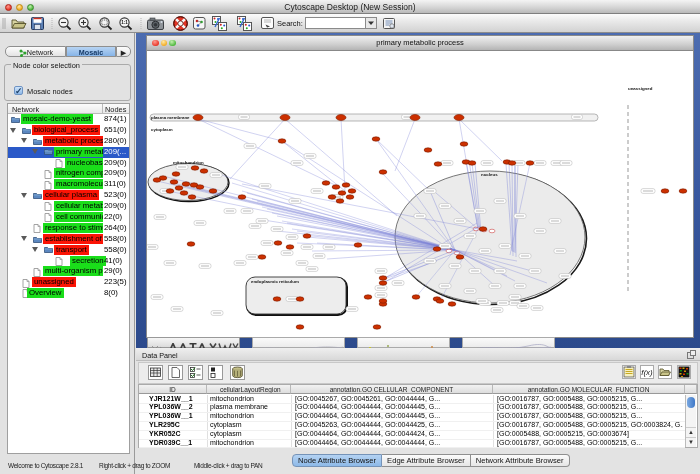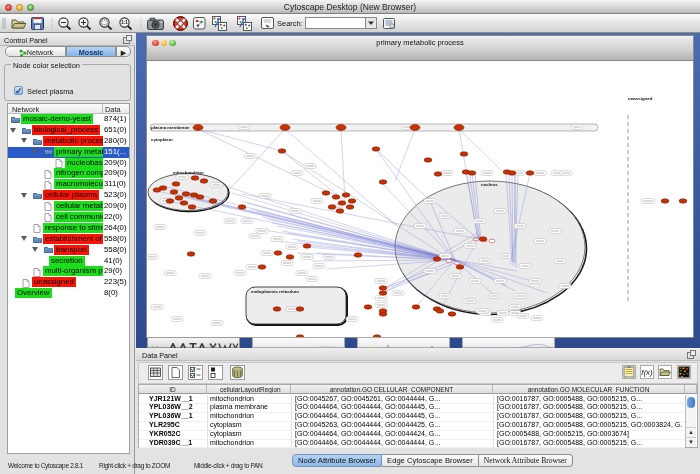--- a/index.html
+++ b/index.html
@@ -32,21 +32,21 @@
 .tlab { display:inline-block; padding:0 2px; height:10px; line-height:10.4px; color:#000; }
 .tcount { position:absolute; left:96px; top:0; color:#000; }
 .arrow { position:absolute; top:2.7px; width:0; height:0; border-left:3.5px solid transparent; border-right:3.5px solid transparent; border-top:5px solid #5a5a5a; }
 .fold { position:absolute; top:1.8px; width:9px; height:7px; }
 .file { position:absolute; top:1.2px; }
 .green { background:#1ade1a; }
 .red { background:#fb1405; }
 
 #desktop { left:136px; top:33px; width:564px; height:315px; background:linear-gradient(#4c6cb0,#3a59a0 50%,#2c4a8c); overflow:hidden; }
 #mainwin { position:absolute; left:10px; top:2px; width:548px; height:303px; background:#fff; border:1px solid #8a8a8a; }
-#mwtitle { height:25px; background:linear-gradient(#f0f0f0,#cfcfcf 60%,#b4b4b4); border-bottom:1px solid #888; position:relative; }
+#mwtitle { height:15px; background:linear-gradient(#f0f0f0,#cfcfcf 60%,#b4b4b4); border-bottom:1px solid #888; position:relative; }
 #mwtitle .t { text-align:center; font-size:7.5px; line-height:13px; color:#111; }
 .mlight { position:absolute; top:3.5px; width:6.5px; height:6.5px; border-radius:50%; }
 
 #dpanel { left:136px; top:348px; width:564px; height:100px; background:#e2e2e2; }
 #dpTitle { height:13px; background:linear-gradient(#efefef,#d8d8d8); border-bottom:1px solid #bbb; font-size:7.2px; color:#111; padding:3px 0 0 6px; position:relative; }
 #dpToolbar { position:absolute; left:2px; top:14px; width:560px; height:22px; background:#ececec; border:1px solid #c8c8c8; }
 #dtable { position:absolute; left:2px; top:36px; width:560px; height:64px; background:#fff; border:1px solid #aaa; font-size:7px; }
 .hdr { position:absolute; top:0; height:9px; background:linear-gradient(#f2f2f2,#ddd); border-right:1px solid #b8b8b8; border-bottom:1px solid #999; text-align:center; font-size:6.5px; line-height:9px; color:#222; overflow:hidden;}
 .drow { position:absolute; height:8.8px; line-height:8.8px; white-space:nowrap; overflow:hidden; }
 .c1 { font-weight:bold; }
@@ -56,21 +56,21 @@
 .btab.sel { background:linear-gradient(#b4d2f2,#8db9e8); border:1px solid #7593b8; }
 #status { left:0px; top:462px; width:700px; height:12px; font-size:6.5px; color:#222; letter-spacing:-0.3px; }
 </style>
 </head>
 <body>
 
 <div id="titlebar" class="abs">
   <div class="light" style="left:4.6px;  background:radial-gradient(circle at 40% 30%, #ff9a90,#e8382a 70%); border:0.5px solid #b02418;"></div>
   <div class="light" style="left:16px; background:radial-gradient(circle at 40% 30%, #ffe9a8,#f3ac24 70%); border:0.5px solid #c08a10;"></div>
   <div class="light" style="left:27.4px; background:radial-gradient(circle at 40% 30%, #c4f0b0,#4fb83e 70%); border:0.5px solid #3a8a2c;"></div>
-  <div class="ttl">Cytoscape Desktop (New Browser)</div>
+  <div class="ttl">Cytoscape Desktop (New Session)</div>
 </div>
 
 <div id="toolbar" class="abs"><svg width="700" height="19" id="tbsvg">
       <line x1="3" y1="4" x2="3" y2="15" stroke="#aaa"></line>
       <line x1="5" y1="4" x2="5" y2="15" stroke="#aaa"></line>
       <g transform="translate(11,3)">
         <path d="M1 11 L1 3 L5 3 L6.5 5 L13 5 L13 11 Z" fill="#d6d2a0" stroke="#55502a" stroke-width="0.9"></path>
         <path d="M1 11 L3.5 6.5 L15 6.5 L12.5 11 Z" fill="#c9c489" stroke="#55502a" stroke-width="0.9"></path>
       </g>
       <g transform="translate(31,3)">
@@ -157,45 +157,39 @@
       <rect x="365.5" y="3.5" width="11" height="11" fill="#e8e8e8" stroke="#8a8a8a"></rect>
       <path d="M368 7.5 l3 3.5 l3 -3.5 Z" fill="#333"></path>
       <g transform="translate(383,3)">
         <rect x="0.5" y="1.5" width="11" height="10" rx="1" fill="#f4f4f4" stroke="#555"></rect>
         <path d="M2.5 4 h7 M2.5 6 h7 M2.5 8 h4" stroke="#5577aa" stroke-width="0.8"></path>
         <circle cx="9" cy="9" r="2.2" fill="#dfe6f0" stroke="#555" stroke-width="0.6"></circle>
       </g>
     </svg></div>
 
 <div id="cpanel" class="abs">
-  <div id="cpTitle" class="abs">Control Panel
-    <svg class="abs" style="right:3px;top:2px" width="9" height="9">
-        <rect x="0.5" y="2.5" width="6" height="6" fill="none" stroke="#777"></rect>
-        <rect x="3.5" y="0.5" width="5" height="5" fill="#eee" stroke="#777"></rect>
-      </svg>
-  </div>
   <div id="tabs" class="abs">
     <div class="tab" style="left:0; width:61px; border-radius:5px 0 0 5px;"><svg style="position:absolute;left:13px;top:1.5px" width="8" height="8">
           <circle cx="2" cy="2" r="1.5" fill="#2ca02c"></circle>
           <circle cx="6" cy="4" r="1.5" fill="#2ca02c"></circle>
           <circle cx="2.5" cy="6.5" r="1.5" fill="#2ca02c"></circle>
           <path d="M2 2 L6 4 L2.5 6.5" stroke="#2ca02c" fill="none" stroke-width="0.8"></path>
         </svg><span style="margin-left:9px">Network</span></div>
     <div class="tab" style="left:61px; width:50px; background:linear-gradient(#b7d4f3,#86b4e8); color:#173a66; font-weight:bold;">Mosaic</div>
     <div class="tab" style="left:111px; width:15px; border-radius:0 5px 5px 0;">▶</div>
   </div>
   <div id="grpbox" class="abs">
     <div class="lbl">Node color selection</div>
     <div id="chk">✓</div>
-      <div id="chklbl">Select plasma</div>
+      <div id="chklbl">Mosaic nodes</div>
   </div>
   <div id="treebox" class="abs">
     <div id="treehead">
         <span style="position:absolute;left:4px;top:1px">Network</span>
-        <span style="position:absolute;left:97px;top:1px">Data</span>
+        <span style="position:absolute;left:97px;top:1px">Nodes</span>
         <span style="position:absolute;left:94px;top:0;width:1px;height:10px;background:#bbb"></span>
       </div>
     <div id="treerows">
         <div class="trow" style="">
           <svg class="fold" style="left:3px" width="9" height="7">
             <path d="M0.5 1.5 h3 l1 1 h4 v4 h-8 z" fill="#5b87c0" stroke="#31517a" stroke-width="0.8"></path>
             <path d="M0.5 3 h8" stroke="#86aed6" stroke-width="0.8"></path>
           </svg>
           <span class="tlab green" style="position:absolute;left:13px;max-width:81.5px;overflow:hidden">mosaic-demo-yeast</span>
           <span class="tcount" style="">874(1)</span>
@@ -218,21 +212,21 @@
           <span class="tlab red" style="position:absolute;left:35px;max-width:59.5px;overflow:hidden">metabolic process</span>
           <span class="tcount" style="">280(0)</span>
         </div>
         <div class="trow" style="background:#2a59c8;">
           <div class="arrow" style="left:24px"></div>
           <svg class="fold" style="left:36px" width="9" height="7">
             <path d="M0.5 1.5 h3 l1 1 h4 v4 h-8 z" fill="#5b87c0" stroke="#31517a" stroke-width="0.8"></path>
             <path d="M0.5 3 h8" stroke="#86aed6" stroke-width="0.8"></path>
           </svg>
           <span class="tlab green" style="position:absolute;left:46px;max-width:48.5px;overflow:hidden">primary metabo</span>
-          <span class="tcount" style="color:#fff;">151(...</span>
+          <span class="tcount" style="color:#fff;">209(...</span>
         </div>
         <div class="trow" style="">
           <svg class="file" style="left:47px" width="8" height="9">
             <path d="M1 0.5 h4 l2 2 v6 h-6 Z" fill="#fff" stroke="#9a9a9a" stroke-width="0.9"></path>
             <path d="M5 0.5 v2 h2" fill="none" stroke="#9a9a9a" stroke-width="0.8"></path>
           </svg>
           <span class="tlab green" style="position:absolute;left:57px;max-width:37.5px;overflow:hidden">nucleobase-</span>
           <span class="tcount" style="">209(0)</span>
         </div>
         <div class="trow" style="">
@@ -300,21 +294,21 @@
             <path d="M0.5 3 h8" stroke="#86aed6" stroke-width="0.8"></path>
           </svg>
           <span class="tlab red" style="position:absolute;left:46px;max-width:48.5px;overflow:hidden">transport</span>
           <span class="tcount" style="">558(0)</span>
         </div>
         <div class="trow" style="">
           <svg class="file" style="left:47px" width="8" height="9">
             <path d="M1 0.5 h4 l2 2 v6 h-6 Z" fill="#fff" stroke="#9a9a9a" stroke-width="0.9"></path>
             <path d="M5 0.5 v2 h2" fill="none" stroke="#9a9a9a" stroke-width="0.8"></path>
           </svg>
-          <span class="tlab green" style="position:absolute;left:41px;max-width:37.5px;overflow:hidden">secretion</span>
+          <span class="tlab green" style="position:absolute;left:62px;max-width:37.5px;overflow:hidden">secretion</span>
           <span class="tcount" style="">41(0)</span>
         </div>
         <div class="trow" style="">
           <svg class="file" style="left:25px" width="8" height="9">
             <path d="M1 0.5 h4 l2 2 v6 h-6 Z" fill="#fff" stroke="#9a9a9a" stroke-width="0.9"></path>
             <path d="M5 0.5 v2 h2" fill="none" stroke="#9a9a9a" stroke-width="0.8"></path>
           </svg>
           <span class="tlab green" style="position:absolute;left:35px;max-width:59.5px;overflow:hidden">multi-organism pro</span>
           <span class="tcount" style="">29(0)</span>
         </div>
@@ -324,21 +318,21 @@
             <path d="M5 0.5 v2 h2" fill="none" stroke="#9a9a9a" stroke-width="0.8"></path>
           </svg>
           <span class="tlab red" style="position:absolute;left:24px;max-width:70.5px;overflow:hidden">unassigned</span>
           <span class="tcount" style="">223(5)</span>
         </div>
         <div class="trow" style="">
           <svg class="file" style="left:14px" width="8" height="9">
             <path d="M1 0.5 h4 l2 2 v6 h-6 Z" fill="#fff" stroke="#9a9a9a" stroke-width="0.9"></path>
             <path d="M5 0.5 v2 h2" fill="none" stroke="#9a9a9a" stroke-width="0.8"></path>
           </svg>
-          <span class="tlab green" style="position:absolute;left:7px;max-width:70.5px;overflow:hidden">Overview</span>
+          <span class="tlab green" style="position:absolute;left:19px;max-width:70.5px;overflow:hidden">Overview</span>
           <span class="tcount" style="">8(0)</span>
         </div>
       </div>
   </div>
 </div>
 
 <div id="desktop" class="abs">
   <div id="mainwin">
     <div id="mwtitle">
       <div class="mlight" style="left:5px;  background:radial-gradient(circle at 40% 30%, #ff9a90,#e8382a 70%);"></div>
@@ -804,20 +798,20 @@
       <div style="position:absolute;left:546px;top:10px;width:11px;height:52px;border-left:1px solid #bbb;background:#f4f4f4">
   <div style="position:absolute;left:1px;top:2px;width:8px;height:11px;border-radius:4px;background:linear-gradient(90deg,#7aa8e0,#3f78c8)"></div>
   <div style="position:absolute;left:0px;top:32px;width:10px;height:9px;border-top:1px solid #ccc;font-size:6px;text-align:center;line-height:9px;color:#333">▲</div>
   <div style="position:absolute;left:0px;top:42px;width:10px;height:9px;border-top:1px solid #ccc;font-size:6px;text-align:center;line-height:9px;color:#333">▼</div>
       </div>
     </div>
 </div>
 
 <div id="btabs" class="abs">
   <div class="btab sel" style="border-radius:4px 0 0 4px; border-left:1px solid #7593b8;">Node Attribute Browser</div>
-  <div class="btab">Edge Cytoscape Browser</div>
-  <div class="btab" style="border-radius:0 4px 4px 0;font-family:Liberation Serif, serif;">Network Attribute Browser</div>
+  <div class="btab">Edge Attribute Browser</div>
+  <div class="btab" style="border-radius:0 4px 4px 0;">Network Attribute Browser</div>
 </div>
 <div id="status" class="abs">
   <span style="position:absolute;left:8px">Welcome to Cytoscape 2.8.1</span>
   <span style="position:absolute;left:99px">Right-click + drag to ZOOM</span>
   <span style="position:absolute;left:194px">Middle-click + drag to PAN</span>
 </div>
 
 </body></html>

